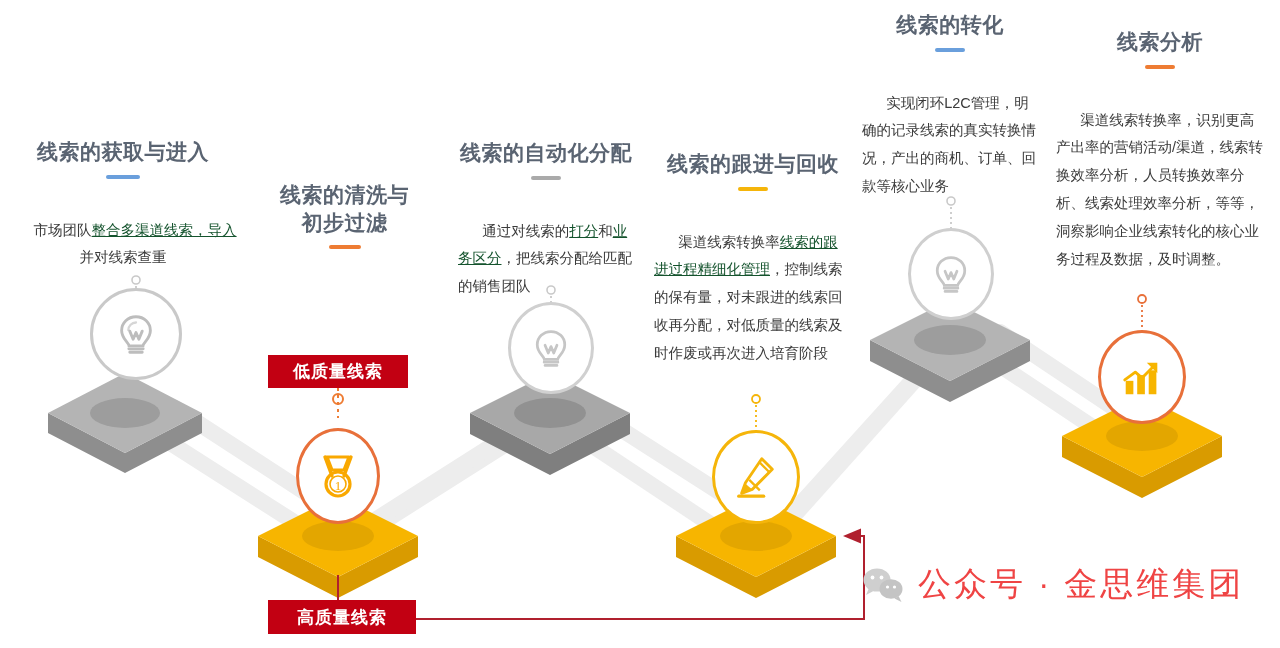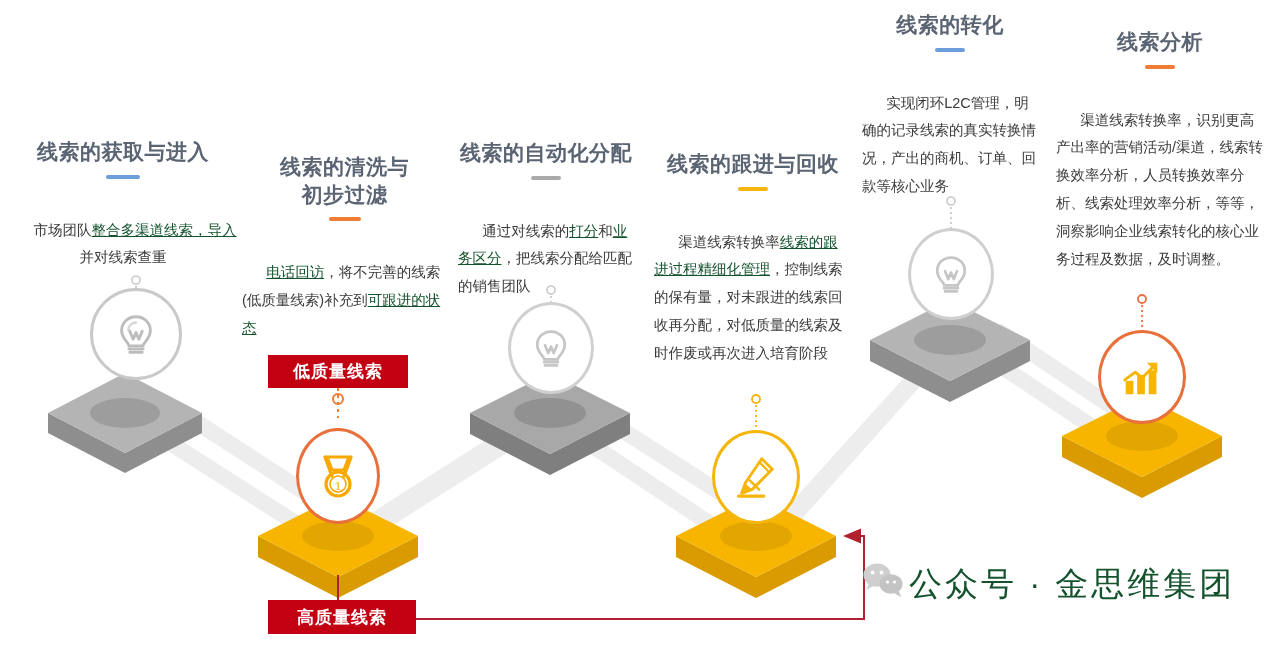--- a/index.html
+++ b/index.html
@@ -54,22 +54,22 @@
     letter-spacing:1px;
     display:flex;align-items:center;justify-content:center;
   }
 
   
   #feedback{position:absolute;left:0;top:0;width:1280px;height:648px;z-index:5;}
 
   
   #watermark{
     position:absolute;z-index:8;
-    display:flex;gap:3px;
-    color:#14532d;
+    display:flex;align-items:center;gap:12px;
+    color:#ef4444;
     font-size:33px;
     letter-spacing:3px;
     user-select:none;
   }
   #watermark .wm-text{white-space:nowrap;}
 </style>
 </head>
 <body>
 
 <div id="stage">
@@ -227,27 +227,24 @@
   </svg>
 
   <div class="block" style="left:8px;top:138px;width:230px;text-align:center;">
     <div class="blk-title" style="color:#5a6472;">线索的获取与进入</div>
     <div class="blk-rule" style="width:34px;background:#6a9fdc;"></div>
     <div class="blk-body" style="text-align:center;">
       <span>市场团队</span><span class="hl">整合多渠道线索，导入</span><span>并对线索查重</span>
     </div>
   </div>
 
-  <div class="block" style="left:242px;top:153px;width:205px;text-align:center;">
+  <div class="block" style="left:242px;top:181px;width:205px;text-align:center;">
     <div class="blk-title" style="color:#5a6472;">线索的清洗与
 初步过滤</div>
     <div class="blk-rule" style="width:32px;background:#ee7c33;"></div>
-    <div class="blk-body" style="text-align:left;">
-      <span class="hl">电话回访</span><span>，将不完善的线索(低质量线索)补充到</span><span class="hl">可跟进的状态</span>
-    </div>
   </div>
 
   <div class="block" style="left:440px;top:100px;width:212px;text-align:center;">
     <div class="blk-title" style="color:#5a6472;margin-top:39px;">线索的自动化分配</div>
     <div class="blk-rule" style="width:30px;background:#aaaaaa;"></div>
     <div class="blk-body" style="text-align:left;padding:0 18px;">
       <span>通过对线索的</span><span class="hl">打分</span><span>和</span><span class="hl">业务区分</span><span>，把线索分配给匹配的销售团队</span>
     </div>
   </div>
 

